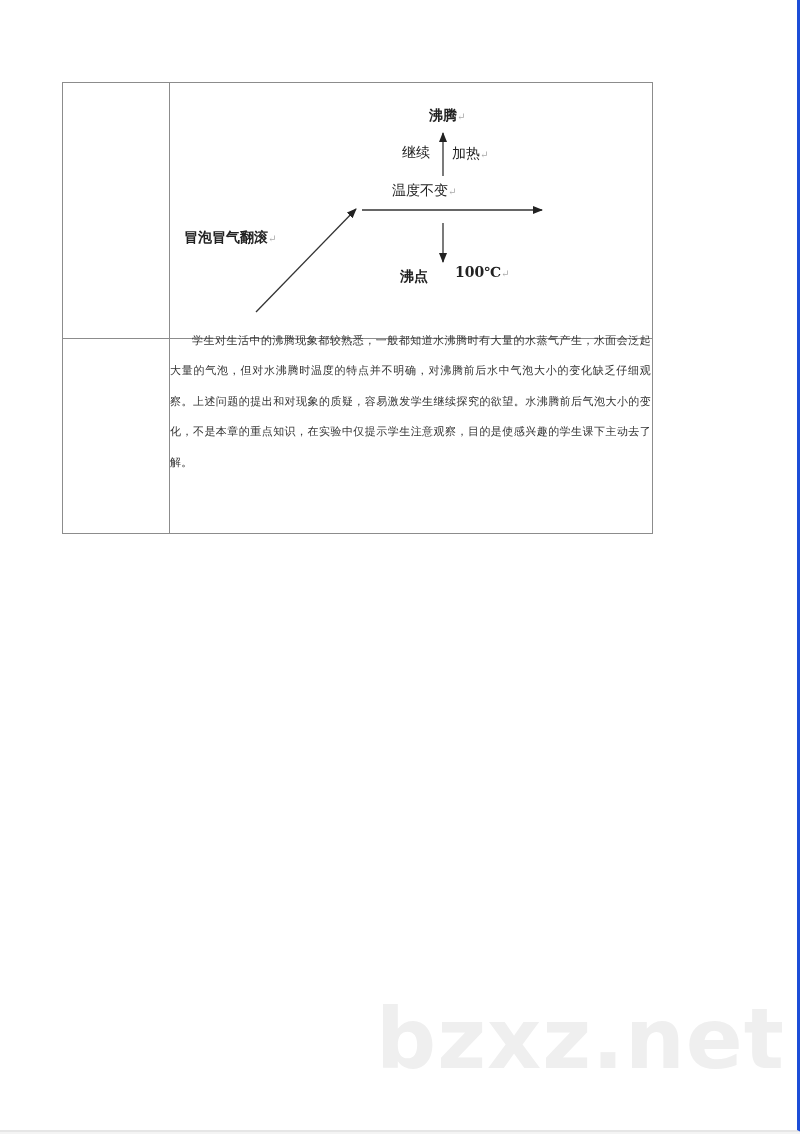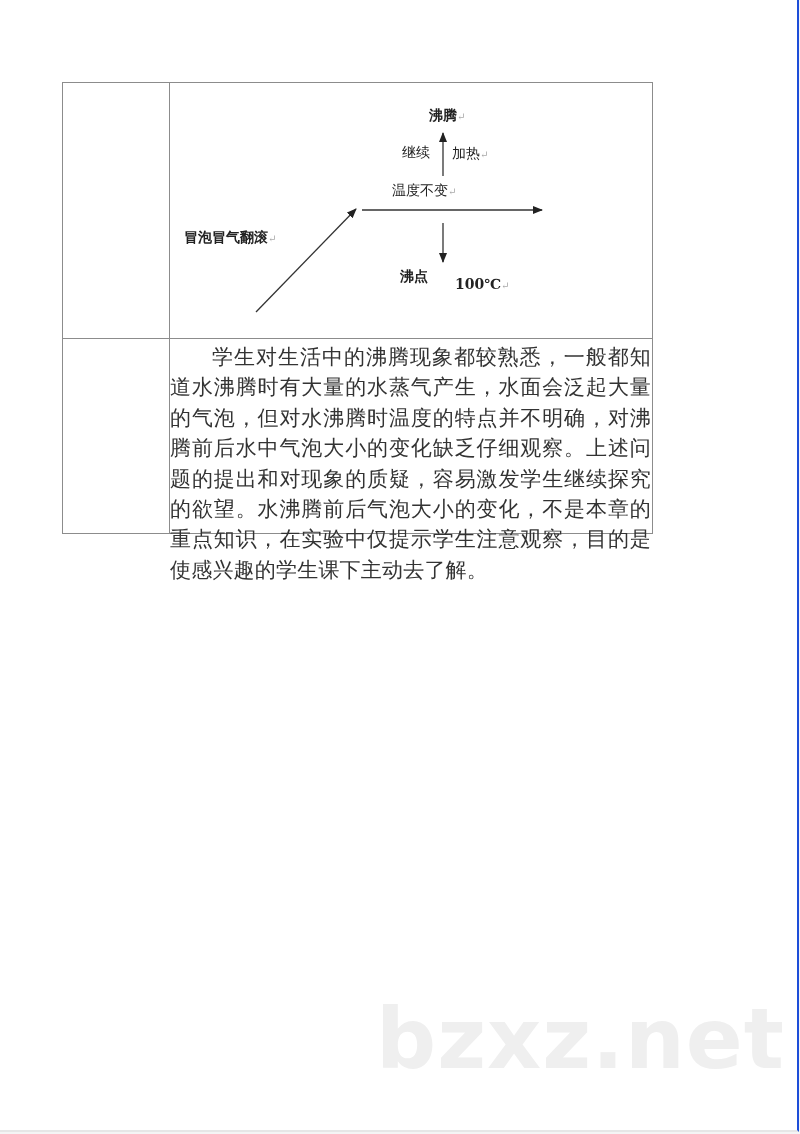--- a/index.html
+++ b/index.html
@@ -3,40 +3,40 @@
 <meta charset="utf-8">
 <style>
   html, body { margin: 0; padding: 0; }
   body {
     width: 800px; height: 1134px; background: #f4f4f4;
     position: relative; overflow: hidden;
     font-family: "DejaVu Serif", "Liberation Serif", serif;
   }
   .page {
     position: absolute; left: 0; top: 0; width: 797px; height: 1130px;
-    background: #ffffff; border-right: 2px solid #1d4ed8; border-bottom: 2px solid #e6e6e6;
+    background: #ffffff; border-right: 4px solid #1d4ed8; border-bottom: 2px solid #e6e6e6;
   }
   .tbl {
     position: absolute; left: 62px; top: 82px; width: 591px; height: 452px;
     border: 1.5px solid #8c8c8c; box-sizing: border-box;
   }
   .vline { position: absolute; left: 106px; top: 0; bottom: 0; width: 0; border-left: 1.5px solid #8c8c8c; }
   .hline { position: absolute; left: 0; right: 0; top: 255px; height: 0; border-top: 1.5px solid #8c8c8c; }
   .lbl { position: absolute; font-size: 14px; color: #222; white-space: nowrap; }
   .bold { font-weight: bold; }
   .ret { color: #aaa; font-size: 10px; font-weight: normal; }
   .diagram { position: absolute; left: 0; top: 0; width: 800px; height: 340px; pointer-events: none; }
   .row-label {
     position: absolute; left: 62px; top: 338px; width: 106px; height: 196px;
     display: flex; align-items: center; justify-content: center;
     font-family: "DejaVu Sans", "Liberation Sans", sans-serif; font-weight: bold; font-size: 14px; color: #222;
   }
   .reflection {
-    position: absolute; left: 170px; top: 342px; width: 481px;
-    font-size: 21px; line-height: 30.4px; color: #333; text-indent: 2em;
+    position: absolute; left: 170px; top: 326px; width: 481px;
+    font-size: 11px; line-height: 30.4px; color: #333; text-indent: 2em;
     text-align: justify; letter-spacing: 0.2px;
   }
   .watermark {
     position: absolute; left: 376px; top: 990px;
     font-family: "DejaVu Sans", "Liberation Sans", sans-serif; font-weight: bold;
     font-size: 84px; color: #efefef; letter-spacing: 1px;
   }
 </style>
 </head>
 <body>
@@ -67,20 +67,20 @@
   <div class="lbl" style="left:452px; top:128px;margin-top:17px;">
     <span>加热</span><span class="ret">↵</span>
   </div>
   <div class="lbl" style="left:392px; top:182px;">
     <span>温度不变</span><span class="ret">↵</span>
   </div>
   <div class="lbl bold" style="left:184px; top:229px;">
     <span>冒泡冒气翻滚</span><span class="ret">↵</span>
   </div>
   <div class="lbl bold" style="left:400px; top:268px;">沸点</div>
-  <div class="lbl bold" style="left:455px; top:276px;">
+  <div class="lbl bold" style="left:455px; top:264px;">
     <span>100℃</span><span class="ret">↵</span>
   </div>
 
   <div class="reflection">学生对生活中的沸腾现象都较熟悉，一般都知道水沸腾时有大量的水蒸气产生，水面会泛起大量的气泡，但对水沸腾时温度的特点并不明确，对沸腾前后水中气泡大小的变化缺乏仔细观察。上述问题的提出和对现象的质疑，容易激发学生继续探究的欲望。水沸腾前后气泡大小的变化，不是本章的重点知识，在实验中仅提示学生注意观察，目的是使感兴趣的学生课下主动去了解。</div>
 
   <div class="watermark">bzxz.net</div>
 </div>
 
 </body></html>

